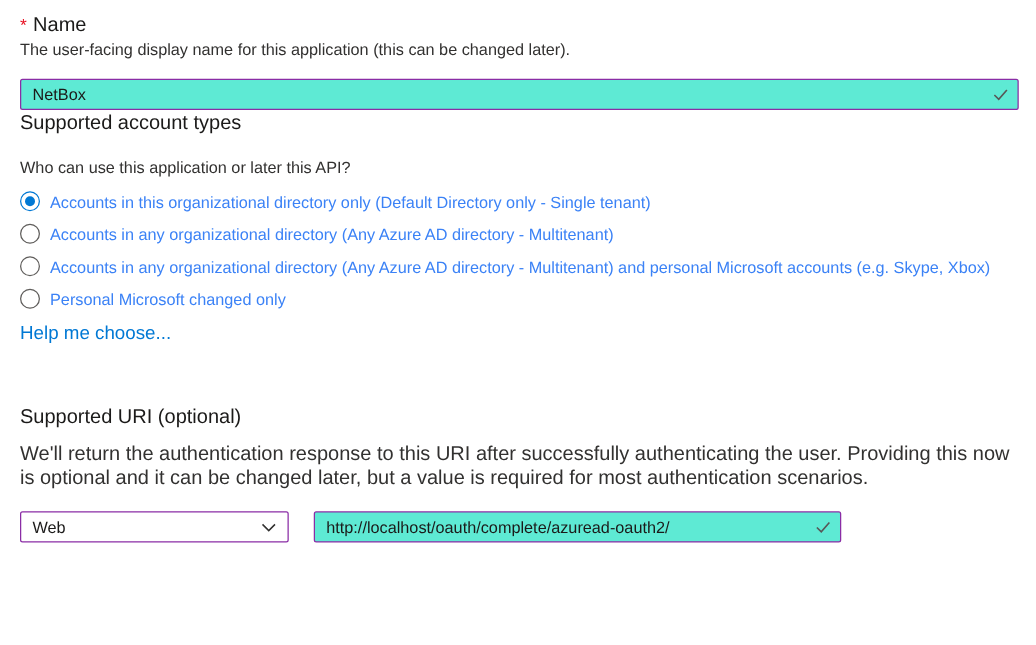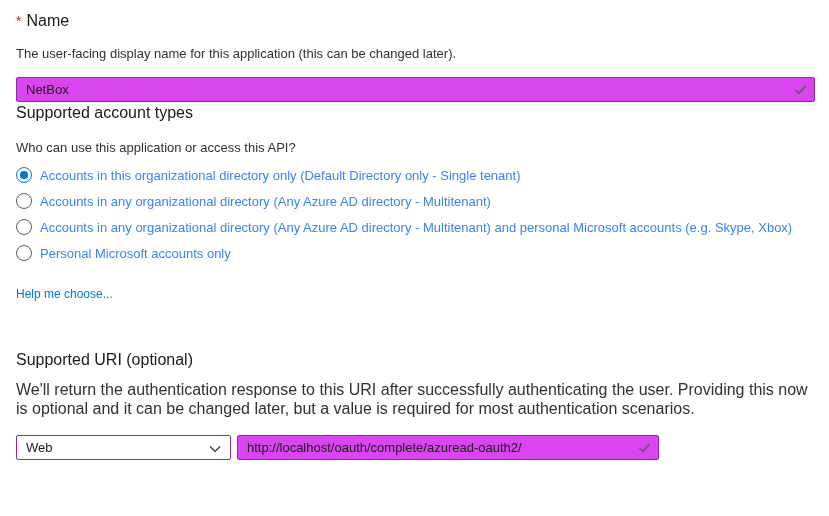--- a/index.html
+++ b/index.html
@@ -18,42 +18,41 @@
   }
   .section-title {
     font-size: 16px;
     line-height: 21px;
     font-weight: 400;
     color: #1b1a19;
   }
   .name-title { padding-top: 10px; }
   .required-marker { color: #e81123; margin-right: 5px; font-size: 14px; }
   .field-desc {
-    margin-top: 13px;
     font-size: 13px;
     line-height: 17px;
     color: #323130;
   }
   .input-wrap {
     position: relative;
     margin-top: 15px;
     width: 799px;
     height: 25px;
   }
   .text-input {
     width: 100%;
     height: 100%;
     border: 1px solid #8a2da5;
     border-radius: 2px;
     padding: 0 28px 0 9px;
     font-family: "Liberation Sans", sans-serif;
     font-size: 13px;
     color: #1b1a19;
     outline: none;
-    background: #d946ef;
+    background: #5eead4;
   }
   .valid-check {
     position: absolute;
     right: 8px;
     top: 50%;
     transform: translateY(-50%);
     display: flex;
     align-items: center;
   }
   .account-title { }
@@ -86,37 +85,37 @@
     width: 8px;
     height: 8px;
     border-radius: 50%;
     background: #0078d4;
     display: none;
   }
   .radio-circle.selected .radio-dot { display: block; }
   .radio-label { font-size: 13px; color: #3b82f6; }
   .help-link {
     display: inline-block;
-    margin-top: 21px;
-    font-size: 12px;
+    margin-top: 6px;
+    font-size: 15px;
     color: #0078d4;
     text-decoration: none;
     cursor: pointer;
   }
   .redirect-title { margin-top: 47px; }
   .redirect-desc {
     margin-top: 10px;
     font-size: 16px;
     line-height: 19px;
     max-width: 799px;
   }
   .controls-row {
     margin-top: 17px;
     display: flex;
-    gap: 6px;
+    gap: 20px;
   }
   .dropdown {
     position: relative;
     width: 215px;
     height: 25px;
     border: 1px solid #8a2da5;
     border-radius: 2px;
     background: #fff;
     display: flex;
     align-items: center;
@@ -146,40 +145,40 @@
     <input class="text-input" type="text" value="NetBox" style="">
     <span class="valid-check">
       <svg width="13" height="11" viewBox="0 0 13 11">
           <path d="M1.5 5.5 L5 9 L11.5 1.5" fill="none" stroke="#575757" stroke-width="1.3"></path>
         </svg>
     </span>
   </div>
 
   
   <div class="section-title account-title">Supported account types</div>
-  <div class="question">Who can use this application or access this API?</div>
+  <div class="question">Who can use this application or later this API?</div>
 
   <div class="radio-group">
     <div class="radio-row">
       <span class="radio-circle selected">
           <span class="radio-dot"></span>
         </span>
       <span class="radio-label">Accounts in this organizational directory only (Default Directory only - Single tenant)</span>
     </div>
     <div class="radio-row">
       <span class="radio-circle"></span>
       <span class="radio-label">Accounts in any organizational directory (Any Azure AD directory - Multitenant)</span>
     </div>
     <div class="radio-row">
       <span class="radio-circle"></span>
       <span class="radio-label">Accounts in any organizational directory (Any Azure AD directory - Multitenant) and personal Microsoft accounts (e.g. Skype, Xbox)</span>
     </div>
     <div class="radio-row">
       <span class="radio-circle"></span>
-      <span class="radio-label">Personal Microsoft accounts only</span>
+      <span class="radio-label">Personal Microsoft changed only</span>
     </div>
   </div>
 
   <a class="help-link">Help me choose...</a>
 
   
   <div class="section-title redirect-title">Supported URI (optional)</div>
   <div class="redirect-desc">We'll return the authentication response to this URI after successfully authenticating the user. Providing this now is optional and it can be changed later, but a value is required for most authentication scenarios.</div>
 
   <div class="controls-row">

